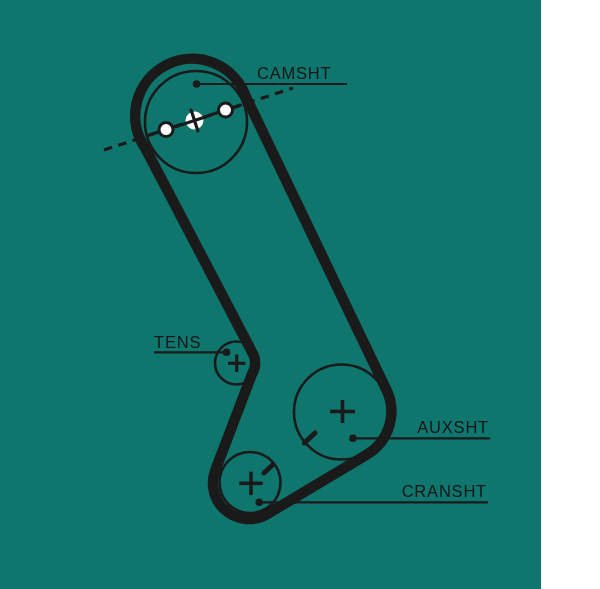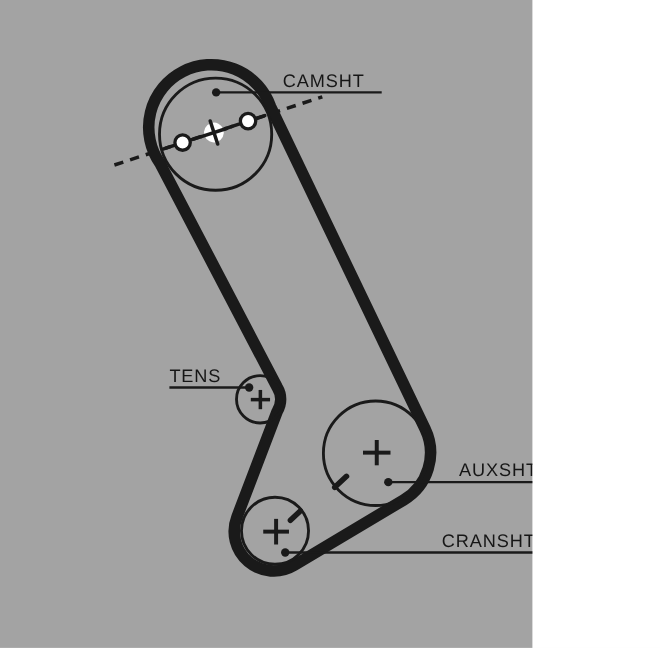--- a/index.html
+++ b/index.html
@@ -2,23 +2,23 @@
 <html><head>
 <meta charset="utf-8">
 <style>
   html, body {
     margin: 0;
     padding: 0;
     background: #ffffff;
   }
   .canvas {
     position: relative;
-    width: 484px;
+    width: 541px;
     height: 589px;
-    background: #a3a3a3;
+    background: #0f766e;
     overflow: hidden;
     font-family: "Liberation Sans", sans-serif;
   }
   svg { display: block; }
 
   .belt {
     fill: none;
     stroke: #1a1a1a;
     stroke-width: 10.5;
     stroke-linejoin: round;

